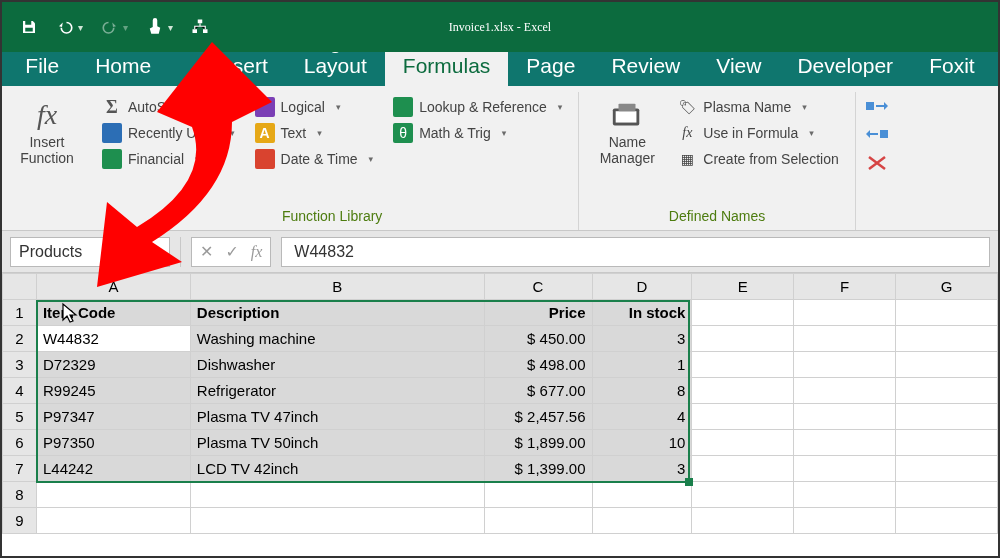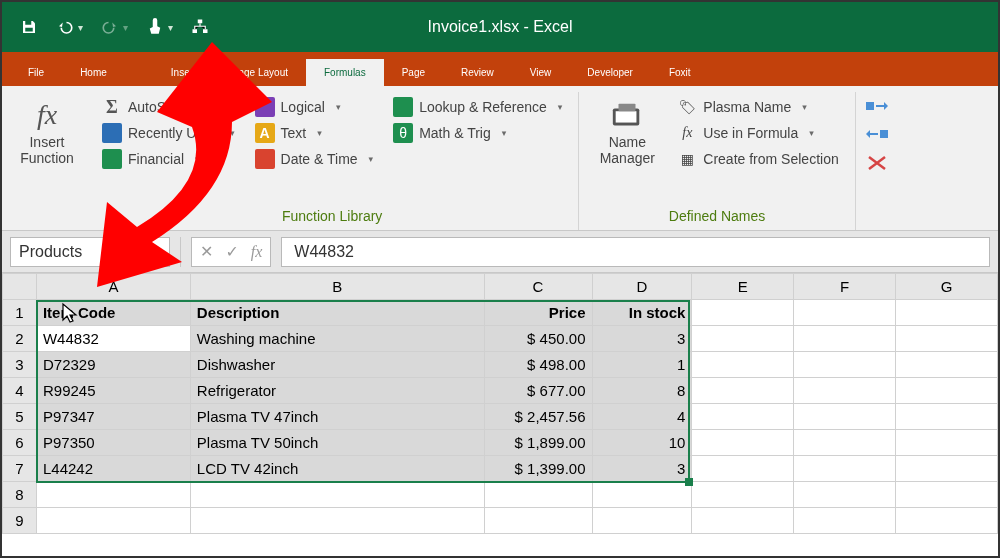--- a/index.html
+++ b/index.html
@@ -21,34 +21,35 @@
       display: flex;
       align-items: center;
       padding: 0 10px;
       color: #fff;
       position: relative;
     }
     .titlebar .tb-icons { display: flex; gap: 2px; align-items: center; }
     .titlebar .tb-btn { padding: 6px 8px; display:flex; align-items:center; gap:4px; }
     .titlebar .window-title {
       position:absolute; left:50%; transform:translateX(-50%);
-      right:auto; font-size: 16px; color:#fff; white-space:nowrap;
+      right:auto; font-size: 12px; color:#fff; white-space:nowrap;font-family:Liberation Serif, serif;
     }
     .tb-svg { width:18px; height:18px; }
     .dd-caret { font-size:10px; color:#cfe5d6; }
 
     
     .ribbon-tabs {
-      background: #c2410c;
+      background: #0f766e;
       color: #fff;
       display: flex;
       align-items: flex-end;
       padding: 0 8px;
       height: 34px;
-      font-size: 10px;
+      font-size: 21px;
+      justify-content: center;
     }
     .ribbon-tabs .tab {
       padding: 8px 18px;
       cursor: pointer;
     }
     .ribbon-tabs .tab.active {
       background: #f1f1f1;
       color: #0c6b3e;
     }
 

